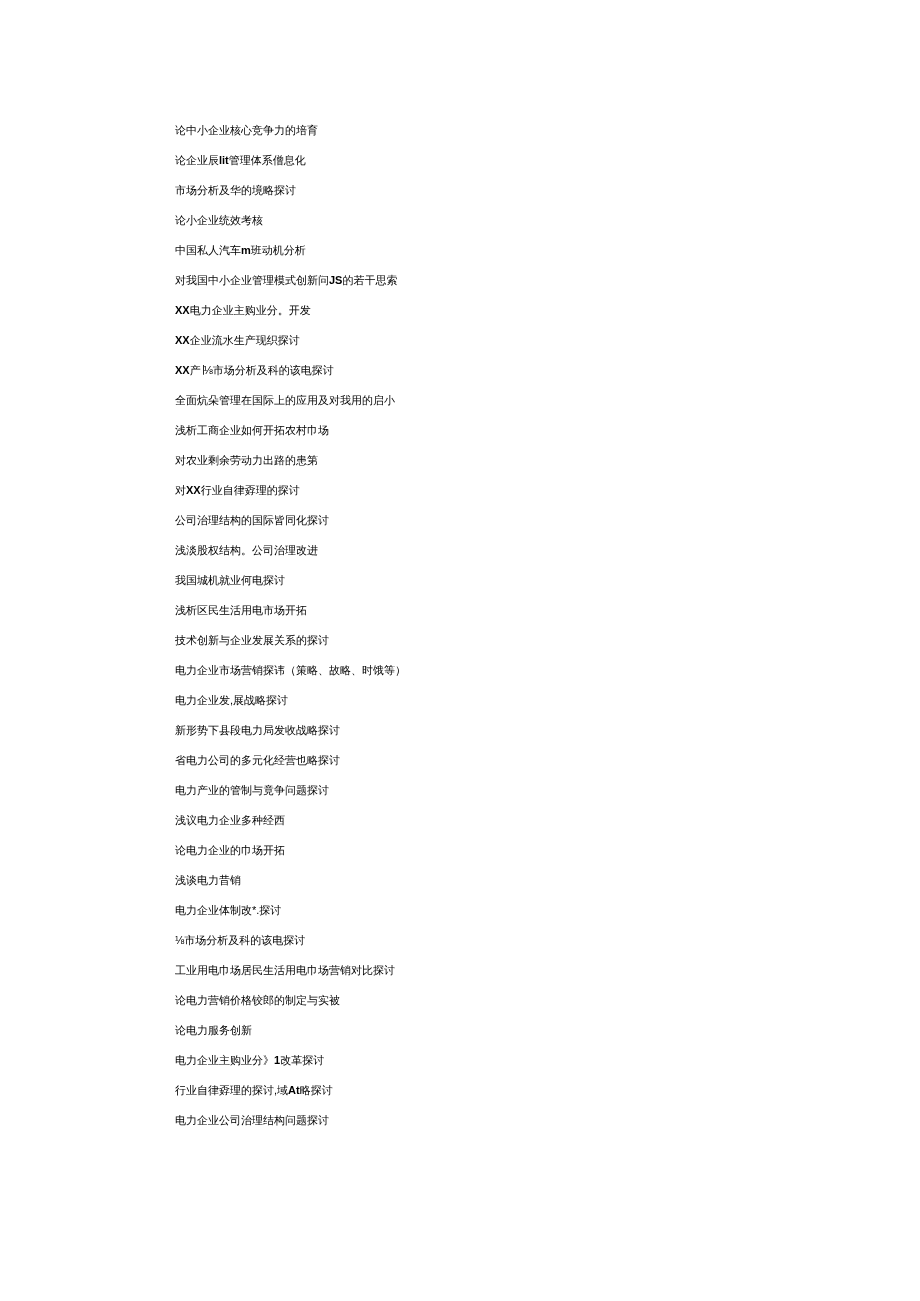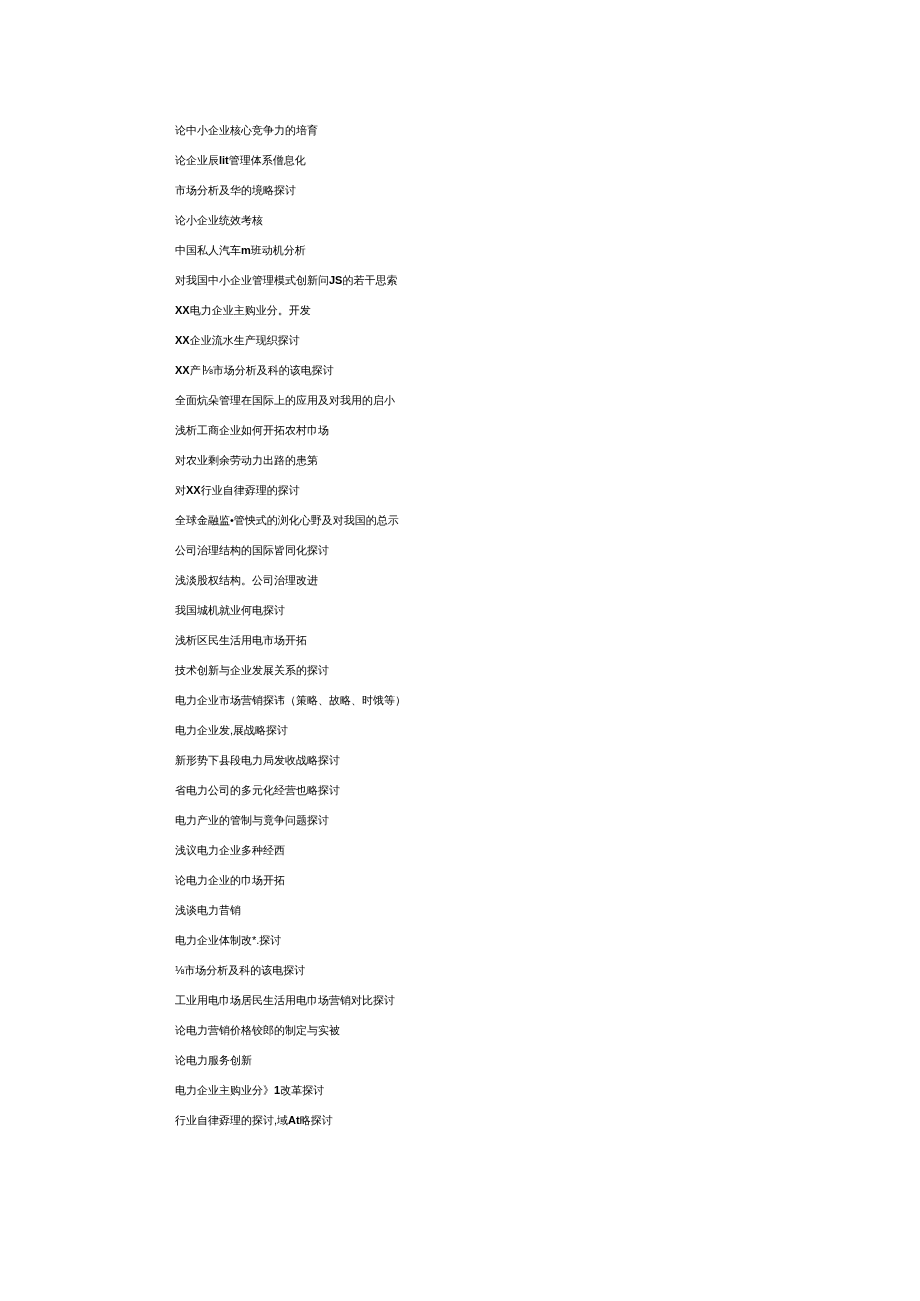--- a/index.html
+++ b/index.html
@@ -37,34 +37,34 @@
     <div class="list-item"><span>论小企业统效考核</span></div>
     <div class="list-item"><span>中国私人汽车</span><span class="bold">m</span><span>班动机分析</span></div>
     <div class="list-item"><span>对我国中小企业管理模式创新问</span><span class="bold">JS</span><span>的若干思索</span></div>
     <div class="list-item"><span class="bold">XX</span><span>电力企业主购业分。开发</span></div>
     <div class="list-item"><span class="bold">XX</span><span>企业流水生产现织探讨</span></div>
     <div class="list-item"><span class="bold">XX</span><span>产∣⅛市场分析及科的该电探讨</span></div>
     <div class="list-item"><span>全面炕朵管理在国际上的应用及对我用的启小</span></div>
     <div class="list-item"><span>浅析工商企业如何开拓农村巾场</span></div>
     <div class="list-item"><span>对农业剩余劳动力出路的患第</span></div>
     <div class="list-item"><span>对</span><span class="bold">XX</span><span>行业自律孬理的探讨</span></div>
-    <div class="list-item"><span>全球金融监•管怏式的浏化心野及对我国的总示</span></div>
     <div class="list-item"><span>公司治理结构的国际皆同化探讨</span></div>
     <div class="list-item"><span>浅淡股权结构。公司治理改进</span></div>
     <div class="list-item"><span>我国城机就业何电探讨</span></div>
     <div class="list-item"><span>浅析区民生活用电市场开拓</span></div>
     <div class="list-item"><span>技术创新与企业发展关系的探讨</span></div>
     <div class="list-item"><span>电力企业市场营销探讳（策略、故略、时饿等）</span></div>
     <div class="list-item"><span>电力企业发,展战略探讨</span></div>
     <div class="list-item"><span>新形势下县段电力局发收战略探讨</span></div>
     <div class="list-item"><span>省电力公司的多元化经营也略探讨</span></div>
     <div class="list-item"><span>电力产业的管制与竟争问题探讨</span></div>
     <div class="list-item"><span>浅议电力企业多种经西</span></div>
     <div class="list-item"><span>论电力企业的巾场开拓</span></div>
     <div class="list-item"><span>浅谈电力昔销</span></div>
     <div class="list-item"><span>电力企业体制改*.探讨</span></div>
     <div class="list-item"><span>⅛市场分析及科的该电探讨</span></div>
     <div class="list-item"><span>工业用电巾场居民生活用电巾场营销对比探讨</span></div>
     <div class="list-item"><span>论电力营销价格铰郎的制定与实被</span></div>
     <div class="list-item"><span>论电力服务创新</span></div>
     <div class="list-item"><span>电力企业主购业分》</span><span class="bold">1</span><span>改革探讨</span></div>
     <div class="list-item"><span>行业自律孬理的探讨,域</span><span class="bold">At</span><span>略探讨</span></div>
+    <div class="list-item"><span>电力企业公司治理结构问题探讨</span></div>
   </div>
 
 </body></html>

